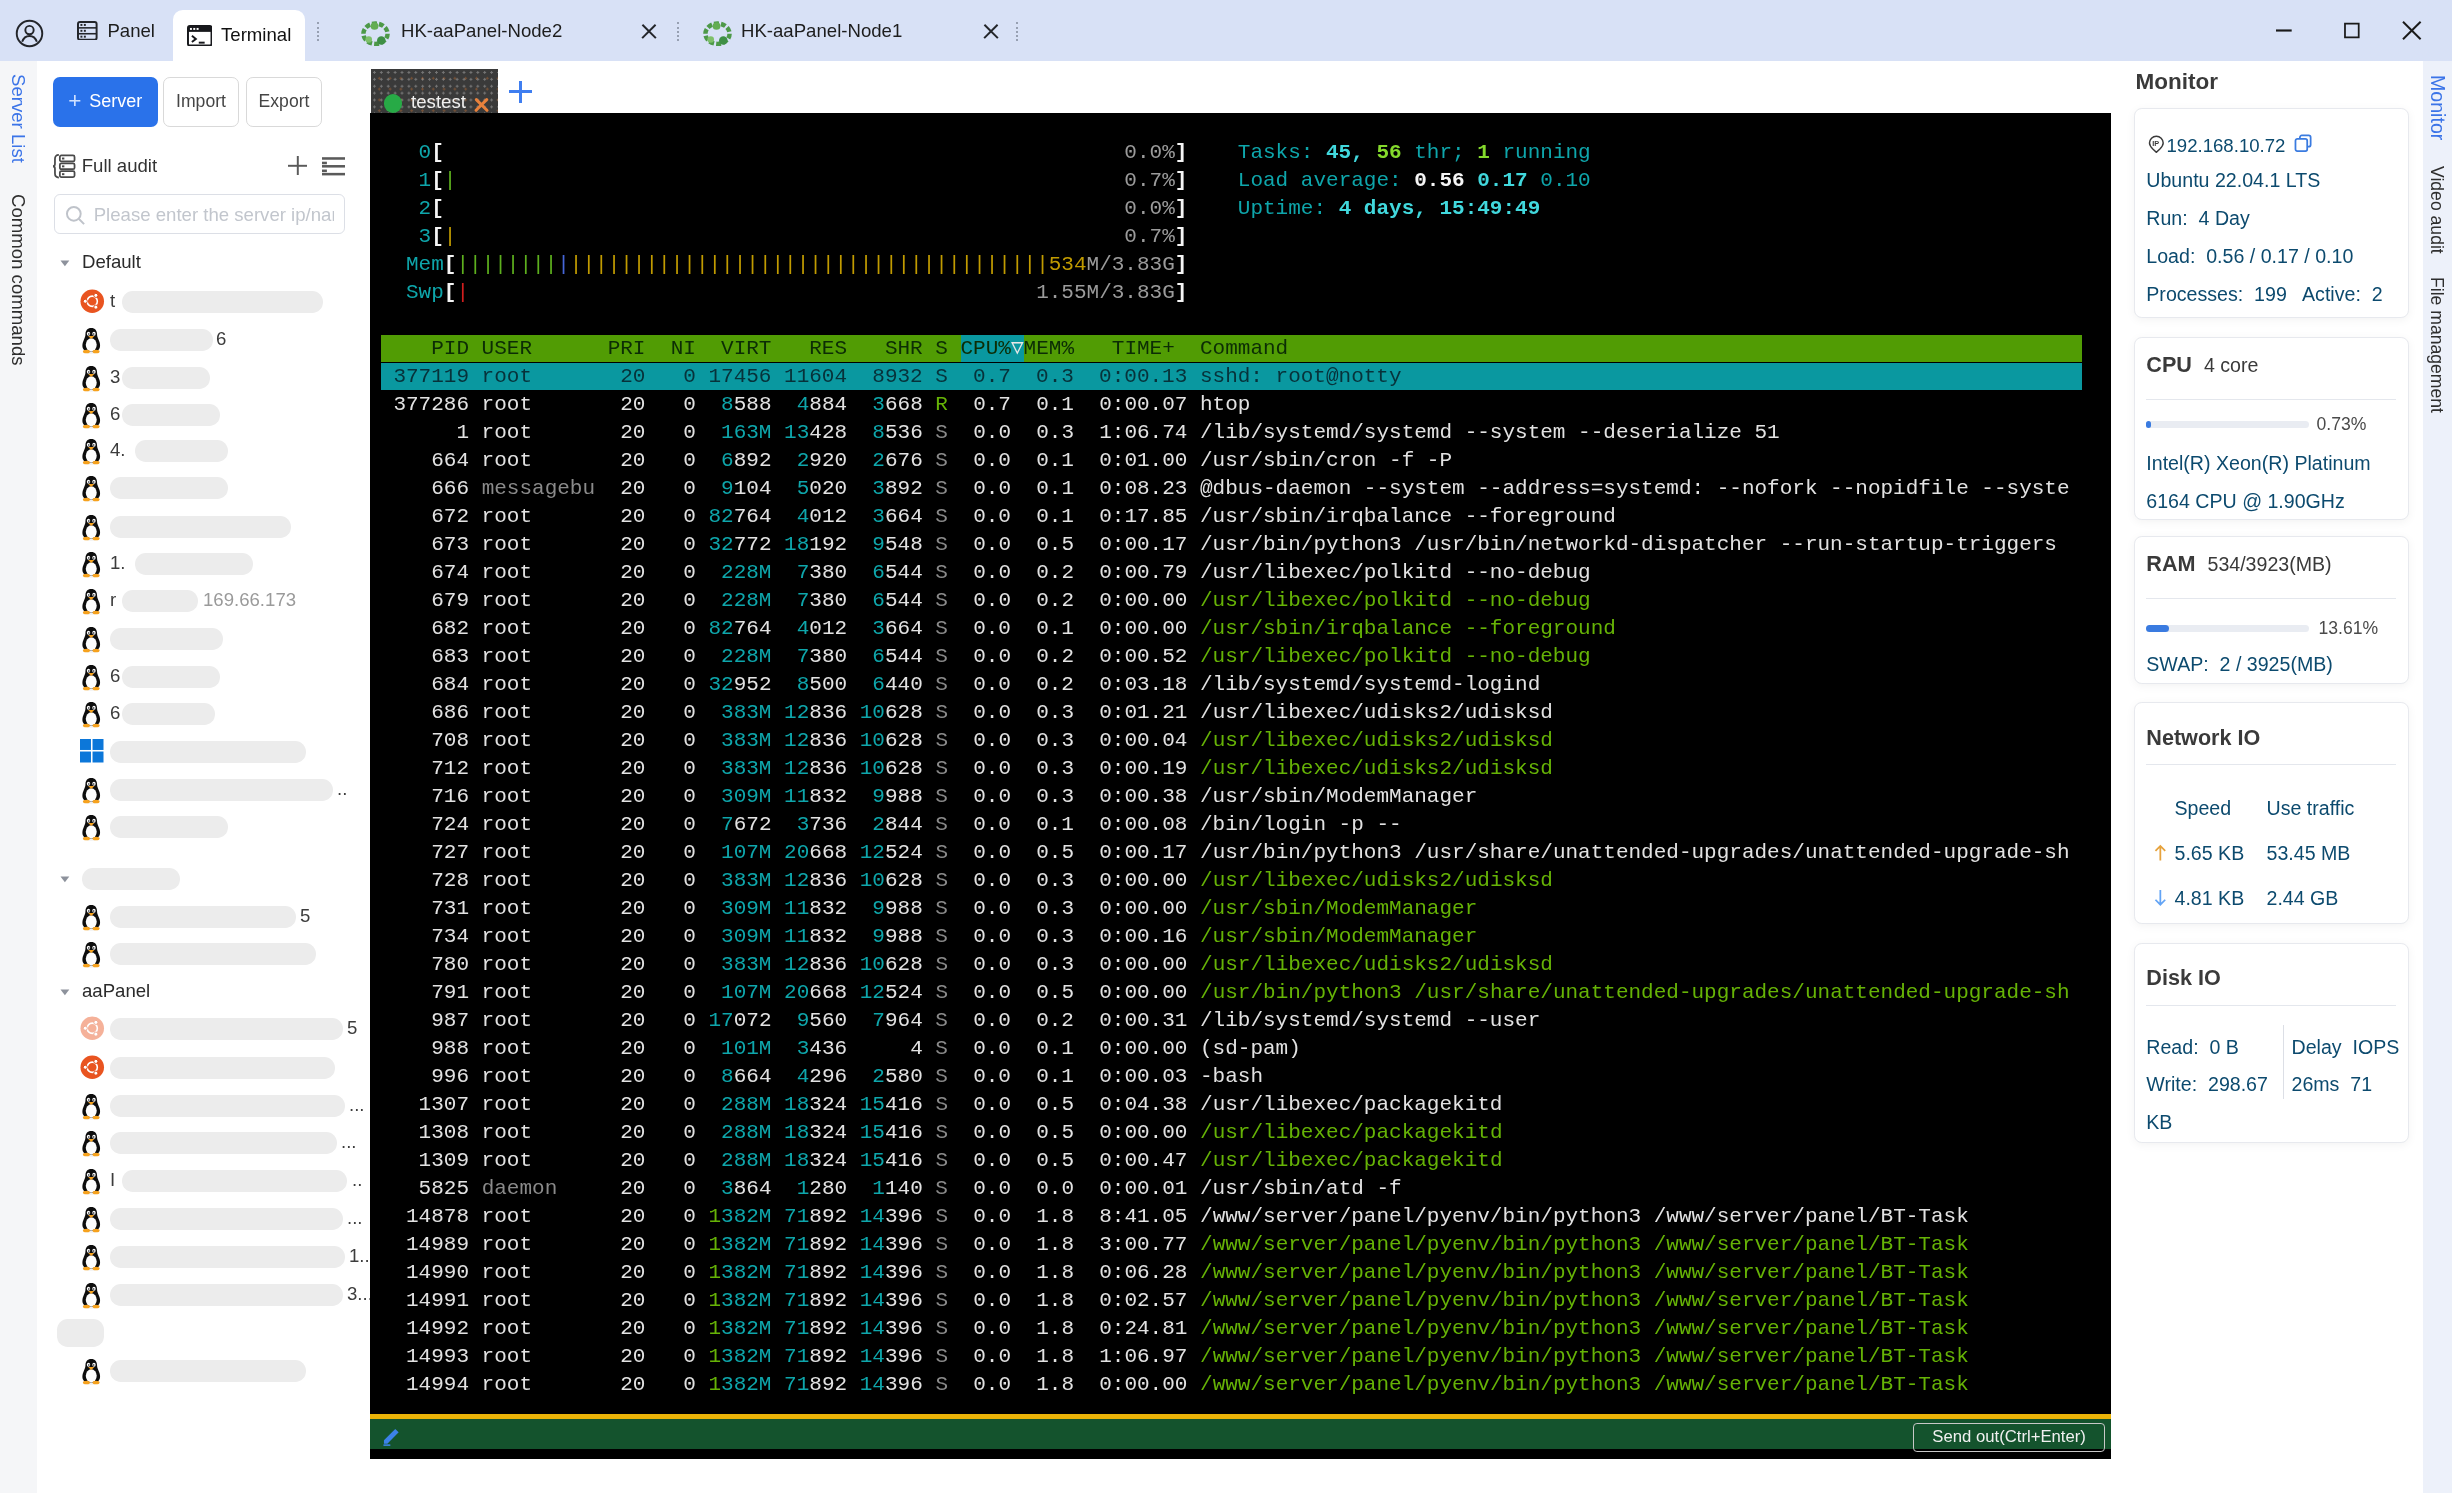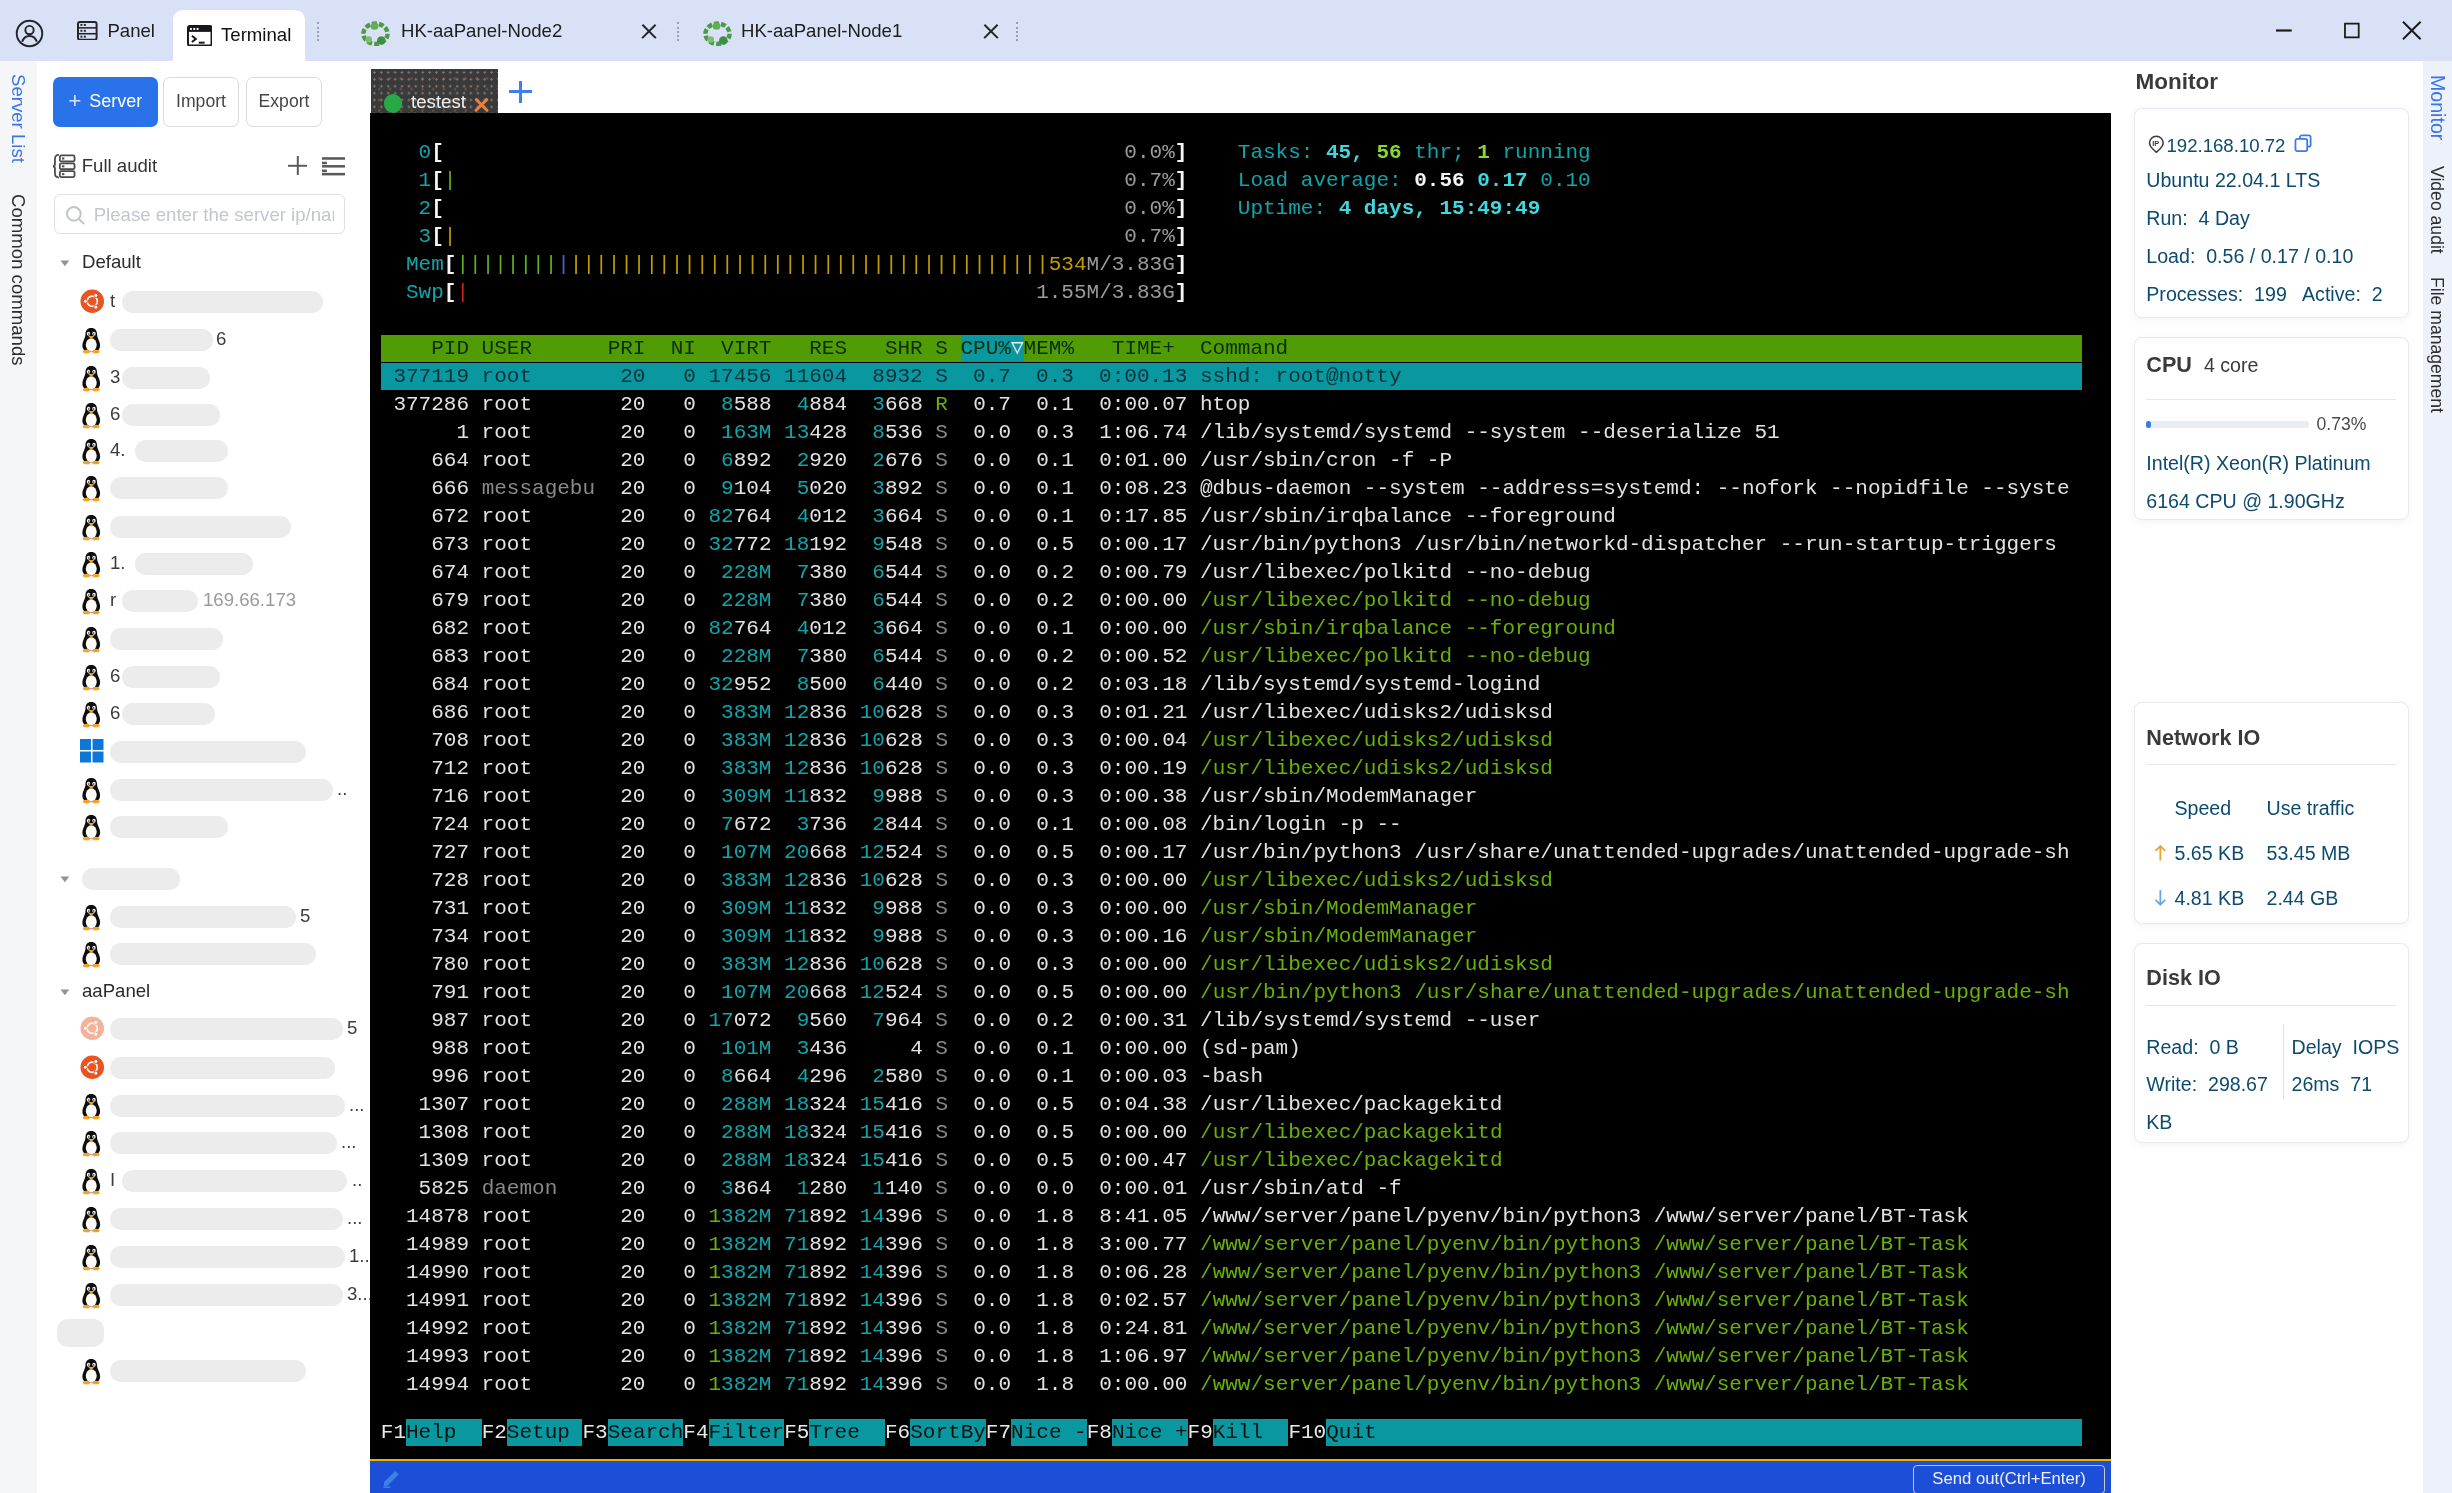--- a/index.html
+++ b/index.html
@@ -64,21 +64,21 @@
 .bgrn{color:#5db01e}
 .byel{color:#c19b00}
 .bblu{color:#4666d8}
 .bred{color:#d21e1e}
 .hdr{background:#519c04;color:#0c2d05;padding:2.3px 0}
 .cpucell{background:#0a98a0;color:#0c2d05;padding:2.3px 0}
 .arw{color:#e8e8e8}
 .hlr{background:#0a98a0;color:#07323a;padding:2.3px 0}
 .fk{color:#e8e8e8}
 .fl{background:#0a98a0;color:#101010;padding:2.3px 0}
-#botbar{position:absolute;left:0;top:1398px;width:1742px;height:35px;background:#1d4ed8;border-top:2px solid #eab308}
+#botbar{position:absolute;left:0;top:1353px;width:1742px;height:35px;background:#14532d;border-top:5px solid #eab308}
 #sendbtn{position:absolute;right:6.9px;top:3.9px;width:192px;height:29px;border:1px solid #c8c8c8;border-radius:3.9px;color:#f0f0f0;font-size:16.7px;display:flex;align-items:center;justify-content:center}
 
 
 #rpanel{position:absolute;left:2111px;top:61px;width:312px;height:1433px;background:#fff}
 #rpanel h1{position:absolute;left:24.5px;top:7.8px;font-size:22.5px;color:#3a3a3a;font-weight:bold}
 .card{position:absolute;left:22.5px;width:275px;background:#fff;border:1px solid #e7e9ee;border-radius:7.8px;box-shadow:0 2px 9.8px rgba(0,0,0,.05)}
 .card .ct{position:absolute;left:11.8px;top:13.7px;font-size:21.6px;font-weight:bold;color:#3a3a3a}
 .card .cs{font-size:19.6px;font-weight:normal;color:#3a3a3a}
 .card .dvd{position:absolute;left:11.8px;right:11.8px;top:61px;border-top:1px solid #e4e7ed}
 .crow{position:absolute;left:11.8px;font-size:19.6px;color:#0c4a6e;white-space:nowrap}
@@ -699,20 +699,29 @@
   <div class="card" style="top:276px;height:183px">
     <div class="ct">CPU&nbsp; <span class="cs">4 core</span></div>
     <div class="dvd"></div>
     <div class="pbar" style="top:83px">
         <i style="width:4.9px"></i>
       </div>
     <div class="pct" style="left:182px;top:76px">0.73%</div>
     <div class="crow" style="top:114px">Intel(R) Xeon(R) Platinum</div>
     <div class="crow" style="top:152px">6164 CPU @ 1.90GHz</div>
   </div>
+  <div class="card" style="top:475px;height:148px">
+    <div class="ct">RAM&nbsp; <span class="cs">534/3923(MB)</span></div>
+    <div class="dvd"></div>
+    <div class="pbar" style="top:88px">
+        <i style="width:22.5px"></i>
+      </div>
+    <div class="pct" style="left:184px;top:81px">13.61%</div>
+    <div class="crow" style="top:116px">SWAP:&nbsp; 2 / 3925(MB)</div>
+  </div>
   <div class="card" style="top:641px;height:222px">
     <div class="ct" style="top:21.6px">Network IO</div>
     <div class="dvd"></div>
     <div class="crow" style="left:40px;top:94px">Speed</div>
     <div class="crow" style="left:132px;top:94px">Use traffic</div>
     <svg class="abs" style="left:18.6px;top:141px" width="14.7" height="17.6" viewBox="0 0 15 18">
         <path d="M7.5 17V2M2.5 7l5-5 5 5" fill="none" stroke="#e6a23c" stroke-width="1.8"></path>
       </svg>
     <div class="crow" style="left:40px;top:139px">5.65 KB</div>
     <div class="crow" style="left:132px;top:139px">53.45 MB</div>

